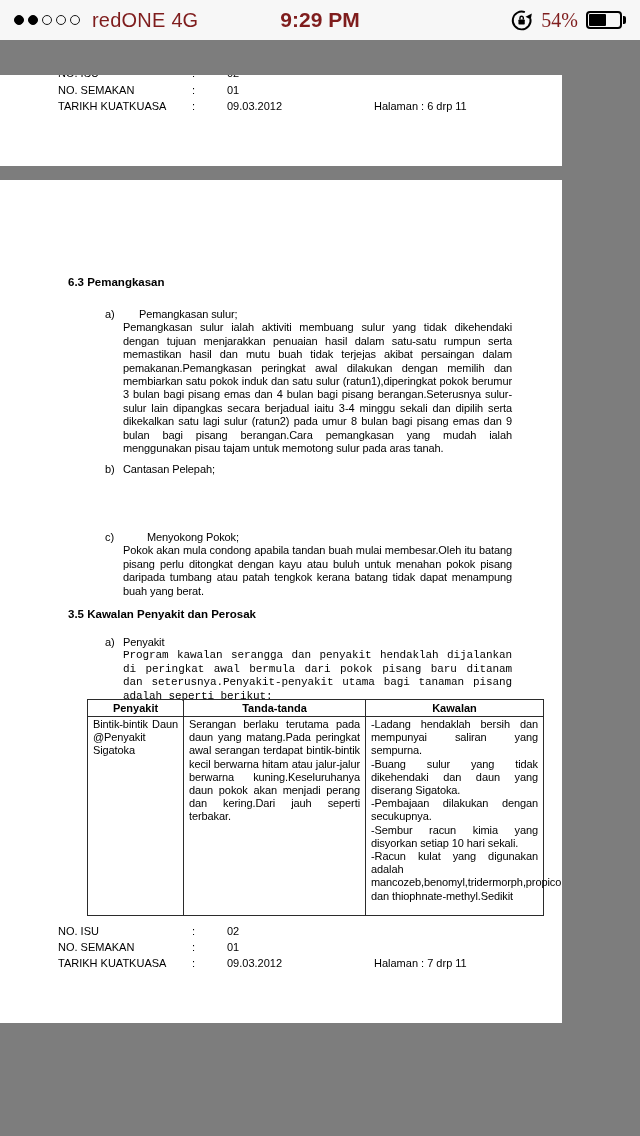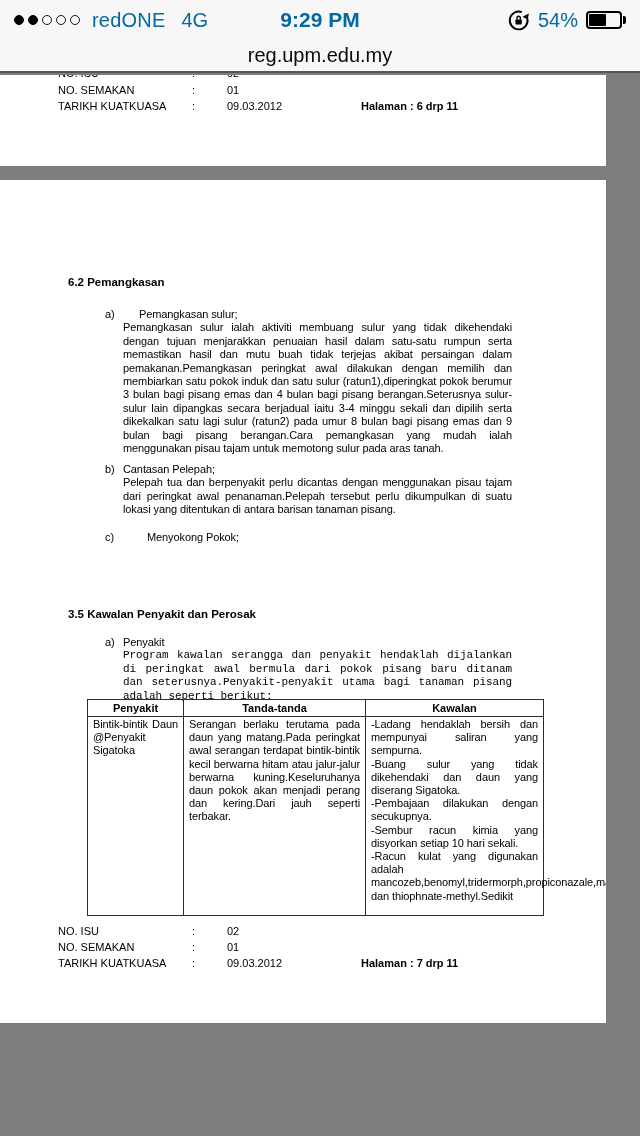--- a/index.html
+++ b/index.html
@@ -5,55 +5,55 @@
   * { margin:0; padding:0; box-sizing:border-box; }
   html,body { background:#000; }
   .phone {
     position:relative; width:640px; height:1136px; overflow:hidden;
     background:#7d7d7d; font-family:"Liberation Sans", sans-serif; color:#000;
   }
   
   .statusbar {
     position:absolute; top:0; left:0; width:640px; height:40px;
     background:#f7f7f7; display:flex; align-items:center; padding:0 14px;
-    font-size:20px; color:#0369a1;
+    font-size:20px; color:#7f1d1d;
   }
   .sb-left { display:flex; align-items:center; gap:6px; }
   .dots { display:flex; align-items:center; gap:4px; margin-right:6px; }
   .dot { width:10px; height:10px; border-radius:50%; border:1.3px solid #1a1a1a; }
   .dot.filled { background:#000; border-color:#000; }
   .sb-carrier { letter-spacing:0.2px; }
-  .sb-net { margin-left:10px; }
+  .sb-net { margin-left:0; }
   .sb-time {
     position:absolute; left:0; right:0; text-align:center;
     font-weight:600; font-size:21px; pointer-events:none;
   }
-  .sb-right { margin-left:auto; display:flex; align-items:center; gap:8px; }
+  .sb-right { margin-left:auto; display:flex; align-items:center; gap:8px;font-family:Liberation Serif, serif; }
   .batt { position:relative; width:36px; height:18px; border:2px solid #000; border-radius:4px; }
   .batt-fill { position:absolute; left:1px; top:1px; bottom:1px; background:#000; border-radius:1px; }
   .batt-nub { width:3px; height:8px; background:#000; border-radius:0 2px 2px 0; margin-left:1px; }
   
   .titlebar {
     position:absolute; top:40px; left:0; width:640px; height:33px;
     background:#f7f7f7; border-bottom:2px solid #565656;
     display:flex; align-items:center; justify-content:center;
     font-size:20px; color:#0a0a0a;
   }
   
   .viewer { position:absolute; top:75px; left:0; width:640px; height:1061px; background:#7d7d7d; }
-  .page { position:absolute; left:0; width:606px; background:#fff; overflow:hidden; }
+  .page { position:absolute; left:0; width:562px; background:#fff; overflow:hidden; }
   .page6 { top:0; height:91px; }
   .page7 { top:105px; height:843px; }
   .page8 { top:961px; height:100px; }
   
   .frow { position:absolute; left:0; width:100%; height:16px; font-size:11px; white-space:nowrap; }
   .f-label { position:absolute; left:58px; }
   .f-colon { position:absolute; left:192px; }
   .f-value { position:absolute; left:213px;margin-left:14px; }
-  .f-halaman { position:absolute; left:361px;font-weight:bold; }
+  .f-halaman { position:absolute; left:374px; }
   
   .hnum { position:absolute; left:68px; font-weight:bold; font-size:11.5px; white-space:nowrap; }
   .item { position:absolute; left:105px; width:407px; display:flex;
           font-size:11px; line-height:13.4px; letter-spacing:-0.1px; }
   .item .marker { width:18px; flex:none; }
   .item .bodycol { width:389px; }
   .item .para { text-align:justify; }
   
   table.dtable { position:absolute; left:87px; border-collapse:collapse; table-layout:fixed; width:456px; }
   .dtable th, .dtable td { border:1px solid #2b2b2b; vertical-align:top; }
@@ -95,23 +95,20 @@
       <span>54%</span>
       <span style="display:flex;align-items:center;">
         <span class="batt">
             <span class="batt-fill" style="width: 54%;"></span>
           </span>
         <span class="batt-nub"></span>
       </span>
     </div>
   </div>
 
-  <div class="titlebar">
-    <span>reg.upm.edu.my</span>
-  </div>
 
   <div class="viewer">
 
     <div class="page page6">
       <div class="frow" style="top:-8px;">
         <span class="f-label">NO.  ISU</span>
         <span class="f-colon">:</span>
         <span class="f-value">02</span>
       </div>
       <div class="frow" style="top:9px;">
@@ -122,42 +119,42 @@
       <div class="frow" style="top:25px;">
         <span class="f-label">TARIKH KUATKUASA</span>
         <span class="f-colon">:</span>
         <span class="f-value">09.03.2012</span>
         <span class="f-halaman">Halaman :  6 drp 11</span>
       </div>
     </div>
 
     <div class="page page7">
 
-      <div class="hnum" style="top:96px;">6.2 Pemangkasan</div>
+      <div class="hnum" style="top:96px;">6.3 Pemangkasan</div>
 
       <div class="item" style="top:128px;">
         <span class="marker">a)</span>
         <span class="bodycol">
           <span style="display:block;padding-left:16px;">Pemangkasan sulur;</span>
           <span class="para" style="display:block;">Pemangkasan sulur ialah aktiviti membuang sulur yang tidak dikehendaki dengan tujuan menjarakkan penuaian hasil dalam satu-satu rumpun serta memastikan hasil dan mutu buah tidak terjejas akibat persaingan dalam pemakanan.Pemangkasan peringkat awal dilakukan dengan memilih dan membiarkan satu pokok induk dan satu sulur (ratun1),diperingkat pokok berumur 3 bulan bagi pisang emas dan 4 bulan bagi pisang berangan.Seterusnya sulur-sulur lain dipangkas secara berjadual iaitu 3-4 minggu sekali dan dipilih serta dikekalkan satu lagi sulur (ratun2) pada umur 8 bulan bagi pisang emas dan 9 bulan bagi pisang berangan.Cara pemangkasan yang mudah ialah menggunakan pisau tajam untuk memotong sulur pada aras tanah.</span>
         </span>
       </div>
 
       <div class="item" style="top:283px;">
         <span class="marker">b)</span>
         <span class="bodycol">
           <span style="display:block;">Cantasan Pelepah;</span>
-          <span class="para" style="display:block;">Pelepah tua dan berpenyakit perlu dicantas dengan menggunakan pisau tajam dari peringkat awal penanaman.Pelepah tersebut perlu dikumpulkan di suatu lokasi yang ditentukan di antara barisan tanaman pisang.</span>
         </span>
       </div>
 
       <div class="item" style="top:351px;">
         <span class="marker">c)</span>
         <span class="bodycol">
           <span style="display:block;margin-left:24px;">Menyokong Pokok;</span>
+          <span class="para" style="display:block;">Pokok akan mula condong apabila tandan buah mulai membesar.Oleh itu batang pisang perlu ditongkat dengan kayu atau buluh untuk menahan pokok pisang daripada tumbang atau patah tengkok kerana batang tidak dapat menampung buah yang berat.</span>
         </span>
       </div>
 
       <div class="hnum" style="top:428px;">3.5 Kawalan Penyakit dan Perosak</div>
 
       <div class="item" style="top:456px;">
         <span class="marker">a)</span>
         <span class="bodycol">
           <span style="display:block;">Penyakit</span>
           <span class="para" style="display:block;font-family:Liberation Mono, monospace;">Program kawalan serangga dan penyakit hendaklah dijalankan di peringkat awal bermula dari pokok pisang baru ditanam dan seterusnya.Penyakit-penyakit utama bagi tanaman pisang adalah seperti berikut:</span>

